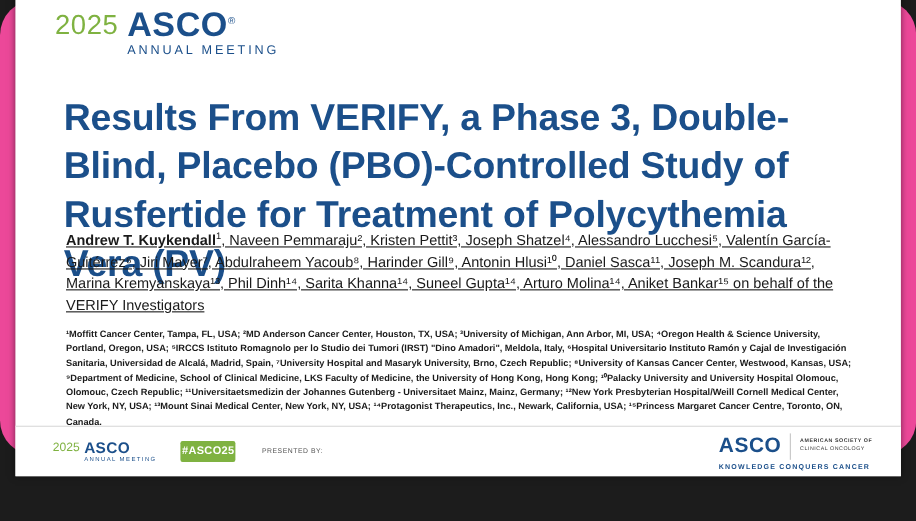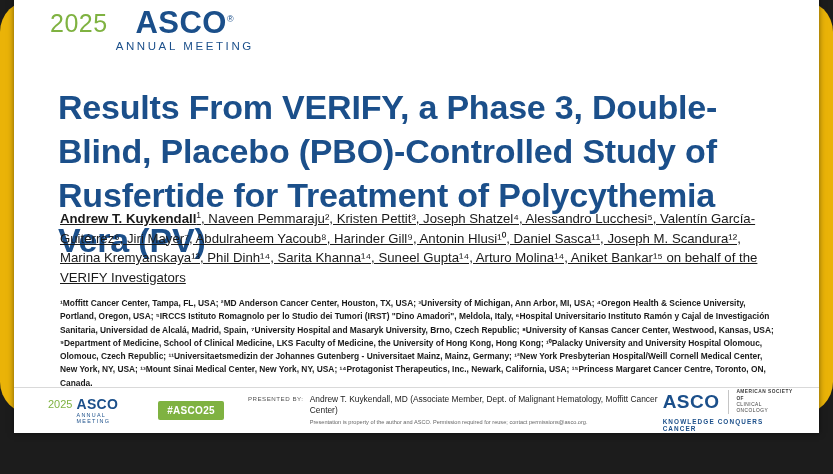--- a/index.html
+++ b/index.html
@@ -6,21 +6,21 @@
   html, body {
     margin: 0; padding: 0;
     width: 833px; height: 474px;
     background: #1c1c1c;
     font-family: "Liberation Sans", sans-serif;
     overflow: hidden;
   }
   .frame {
     position: relative;
     width: 833px; height: 414px;
-    background: #eab308;
+    background: #ec4899;
     display: flex; align-items: center; justify-content: center; border-radius: 32px;
   }
   .slide {
     position: relative;
     width: 805px; height: 452px;
     background: #ffffff;
     overflow: hidden;
     box-shadow: 0 0 6px rgba(0,0,0,0.5);
   }
 
@@ -34,21 +34,20 @@
     font-size: 25px;
     font-weight: 400;
     color: #7fb241;
     letter-spacing: 0.5px;
     line-height: 1;
     padding-top: 4px;
   }
   .logo-asco-wrap {
     margin-left: 8px;
     line-height: 1;
-    text-align: center;
   }
   .logo-asco {
     font-size: 31px;
     font-weight: 700;
     color: #1b4f8a;
     letter-spacing: 0.5px;
     position: relative;
     display: inline-block;
   }
   .logo-asco .reg {
@@ -122,21 +121,21 @@
   }
   .footer-annual {
     font-size: 5.4px; color: #1b4f8a; letter-spacing: 1.3px; margin-top: 2px;
   }
   .hashtag {
     margin-left: 22px;
     background: #7fb241;
     color: #ffffff;
     font-size: 10px;
     font-weight: 700;
-    padding: 4px 9px;
+    padding: 4px 1px;
     border-radius: 2px;
     letter-spacing: 0.3px;
   }
   .presented {
     margin-left: 24px;
     display: flex;
     align-items: flex-start;
   }
   .presented-label {
     font-size: 6.2px;
@@ -221,24 +220,20 @@
         <div class="footer-asco-wrap">
           <div class="footer-asco">ASCO</div>
           <div class="footer-annual">ANNUAL MEETING</div>
         </div>
       </div>
 
       <div class="hashtag">#ASCO25</div>
 
       <div class="presented">
         <div class="presented-label">PRESENTED BY:</div>
-        <div class="presented-body">
-          <div class="presented-by">Andrew T. Kuykendall, MD (Associate Member, Dept. of Malignant Hematology, Moffitt Cancer Center)</div>
-          <div class="presented-note">Presentation is property of the author and ASCO. Permission required for reuse; contact permissions@asco.org.</div>
-        </div>
       </div>
 
       <div class="footer-right">
         <div>
           <div style="display:flex;align-items:center;">
             <div class="footer-right-asco">ASCO</div>
             <div class="footer-right-divider"></div>
             <div class="footer-right-text">
               <div class="l1">AMERICAN SOCIETY OF</div>
               <div class="l2">CLINICAL ONCOLOGY</div>

